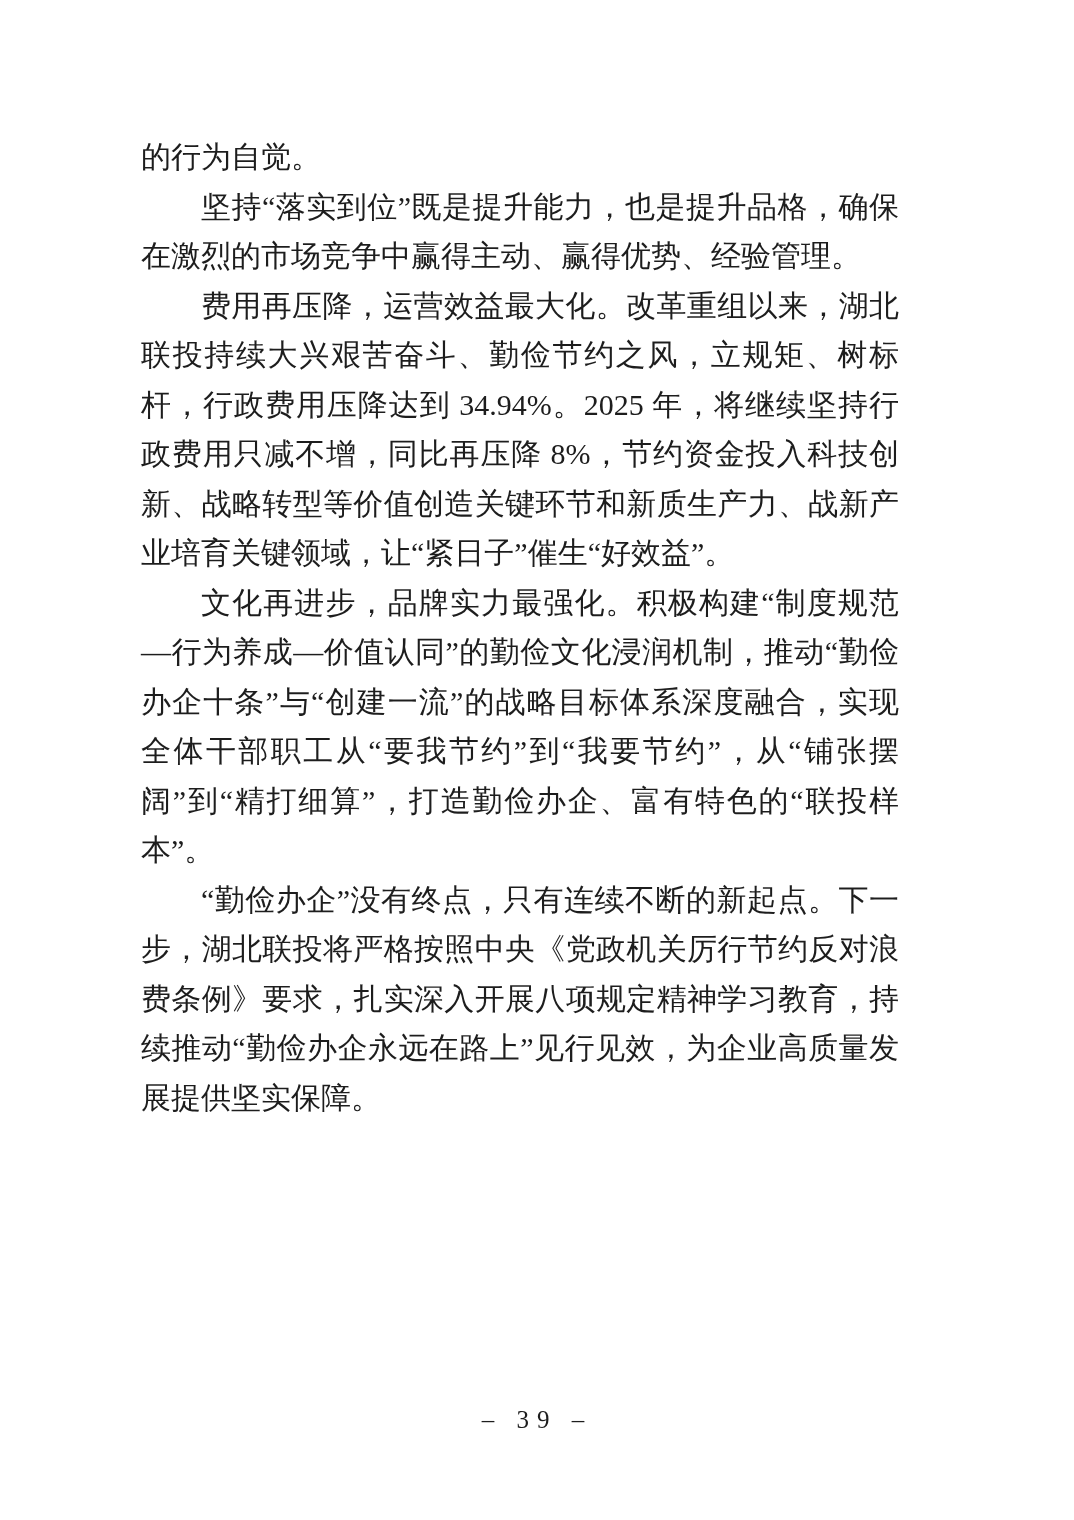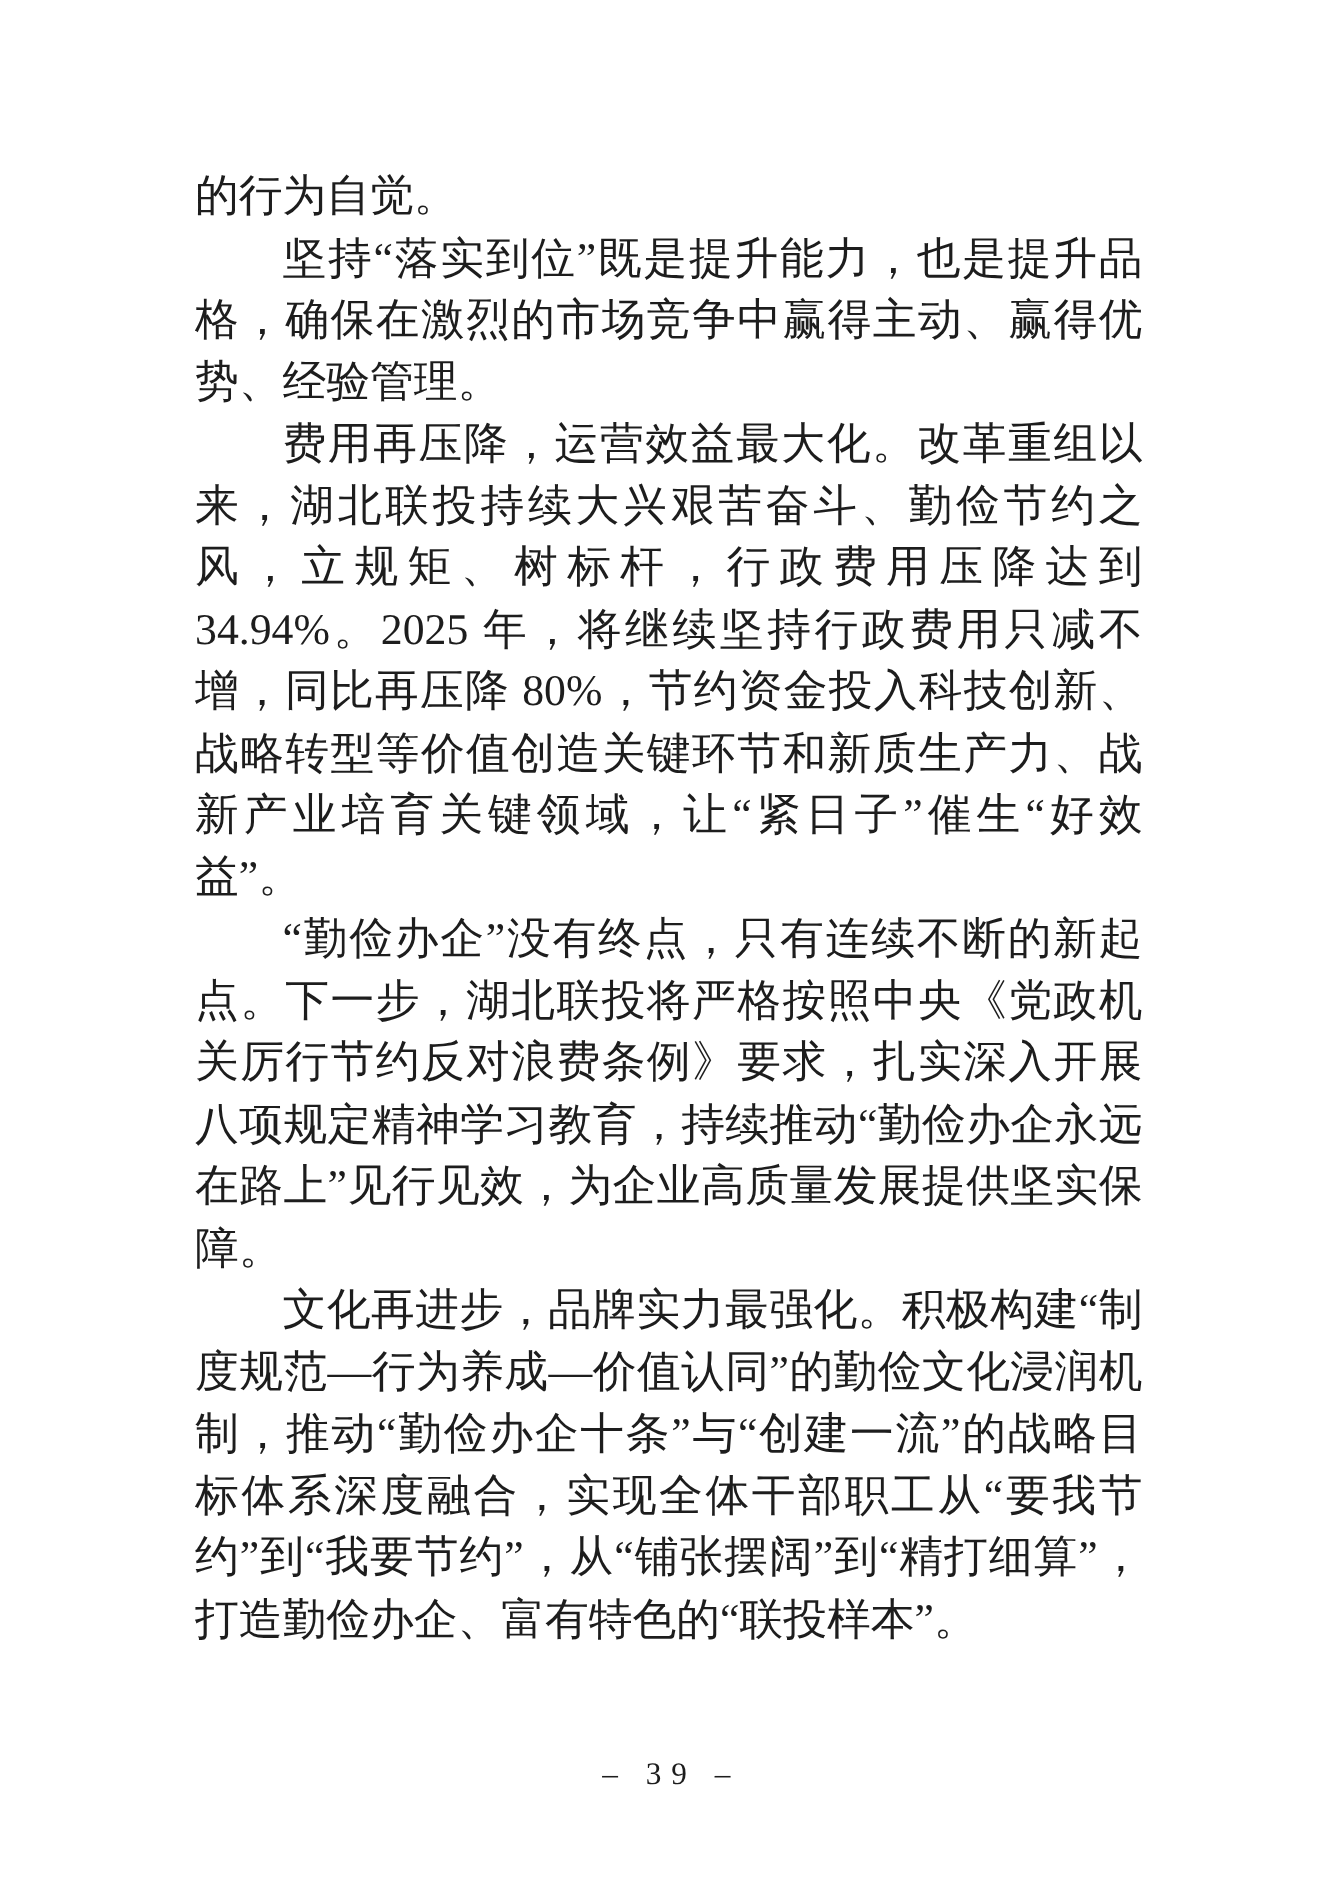--- a/index.html
+++ b/index.html
@@ -11,24 +11,24 @@
     position: relative;
     width: 1074px;
     height: 1520px;
     background: #ffffff;
     overflow: hidden;
     font-family: "Liberation Serif", "DejaVu Serif", serif;
     color: #1d1d1d;
   }
   .body-text {
     position: absolute;
-    left: 156px;
+    left: 141px;
     top: 132px;
     width: 758px;
-    font-size: 35px;
+    font-size: 30px;
     line-height: 49.5px;
     text-align: justify;
     text-justify: inter-character;
   }
   .body-text p {
     margin: 0;
     padding: 0;
     text-indent: 2em;
   }
   .body-text p.continuation {
@@ -45,18 +45,18 @@
     color: #1d1d1d;
   }
 </style>
 </head>
 <body>
 
 <div class="page">
   <div class="body-text">
     <p class="continuation">的行为自觉。</p>
     <p>坚持“落实到位”既是提升能力，也是提升品格，确保在激烈的市场竞争中赢得主动、赢得优势、经验管理。</p>
-    <p>费用再压降，运营效益最大化。改革重组以来，湖北联投持续大兴艰苦奋斗、勤俭节约之风，立规矩、树标杆，行政费用压降达到 34.94%。2025 年，将继续坚持行政费用只减不增，同比再压降 80%，节约资金投入科技创新、战略转型等价值创造关键环节和新质生产力、战新产业培育关键领域，让“紧日子”催生“好效益”。</p>
+    <p>费用再压降，运营效益最大化。改革重组以来，湖北联投持续大兴艰苦奋斗、勤俭节约之风，立规矩、树标杆，行政费用压降达到 34.94%。2025 年，将继续坚持行政费用只减不增，同比再压降 8%，节约资金投入科技创新、战略转型等价值创造关键环节和新质生产力、战新产业培育关键领域，让“紧日子”催生“好效益”。</p>
+    <p>文化再进步，品牌实力最强化。积极构建“制度规范—行为养成—价值认同”的勤俭文化浸润机制，推动“勤俭办企十条”与“创建一流”的战略目标体系深度融合，实现全体干部职工从“要我节约”到“我要节约”，从“铺张摆阔”到“精打细算”，打造勤俭办企、富有特色的“联投样本”。</p>
     <p>“勤俭办企”没有终点，只有连续不断的新起点。下一步，湖北联投将严格按照中央《党政机关厉行节约反对浪费条例》要求，扎实深入开展八项规定精神学习教育，持续推动“勤俭办企永远在路上”见行见效，为企业高质量发展提供坚实保障。</p>
-    <p>文化再进步，品牌实力最强化。积极构建“制度规范—行为养成—价值认同”的勤俭文化浸润机制，推动“勤俭办企十条”与“创建一流”的战略目标体系深度融合，实现全体干部职工从“要我节约”到“我要节约”，从“铺张摆阔”到“精打细算”，打造勤俭办企、富有特色的“联投样本”。</p>
   </div>
   <div class="page-number">– 39 –</div>
 </div>
 
 </body></html>

